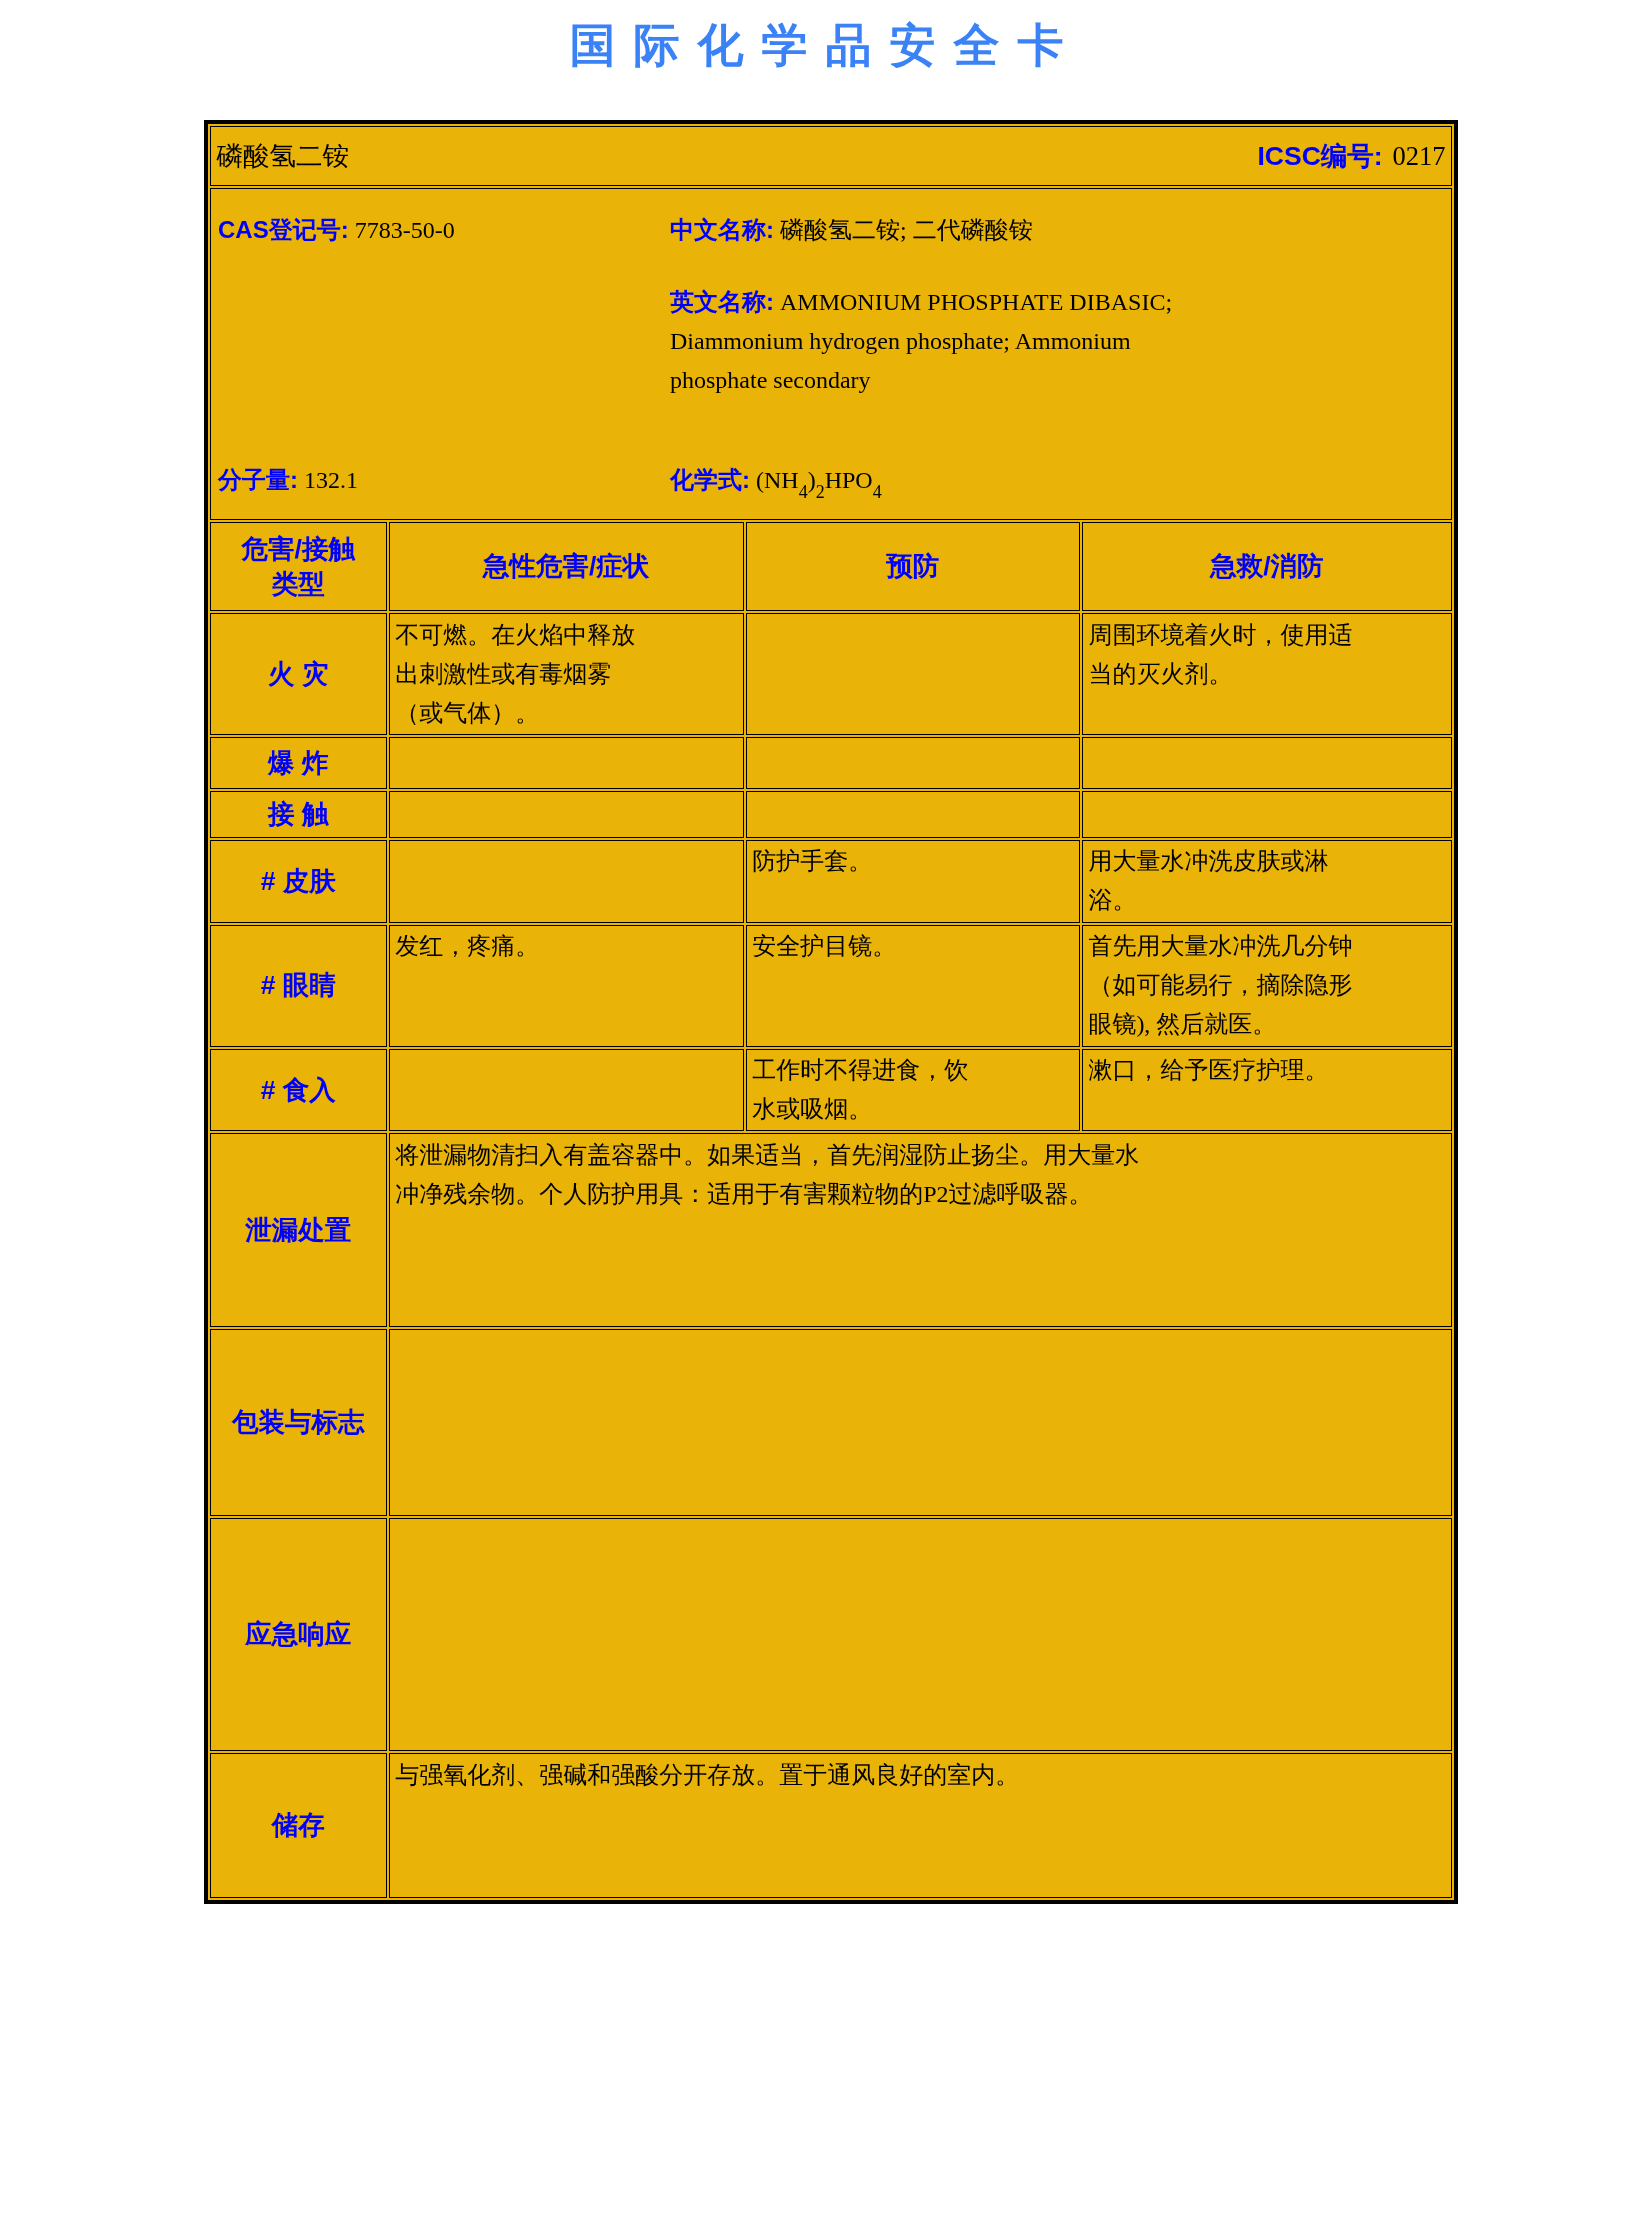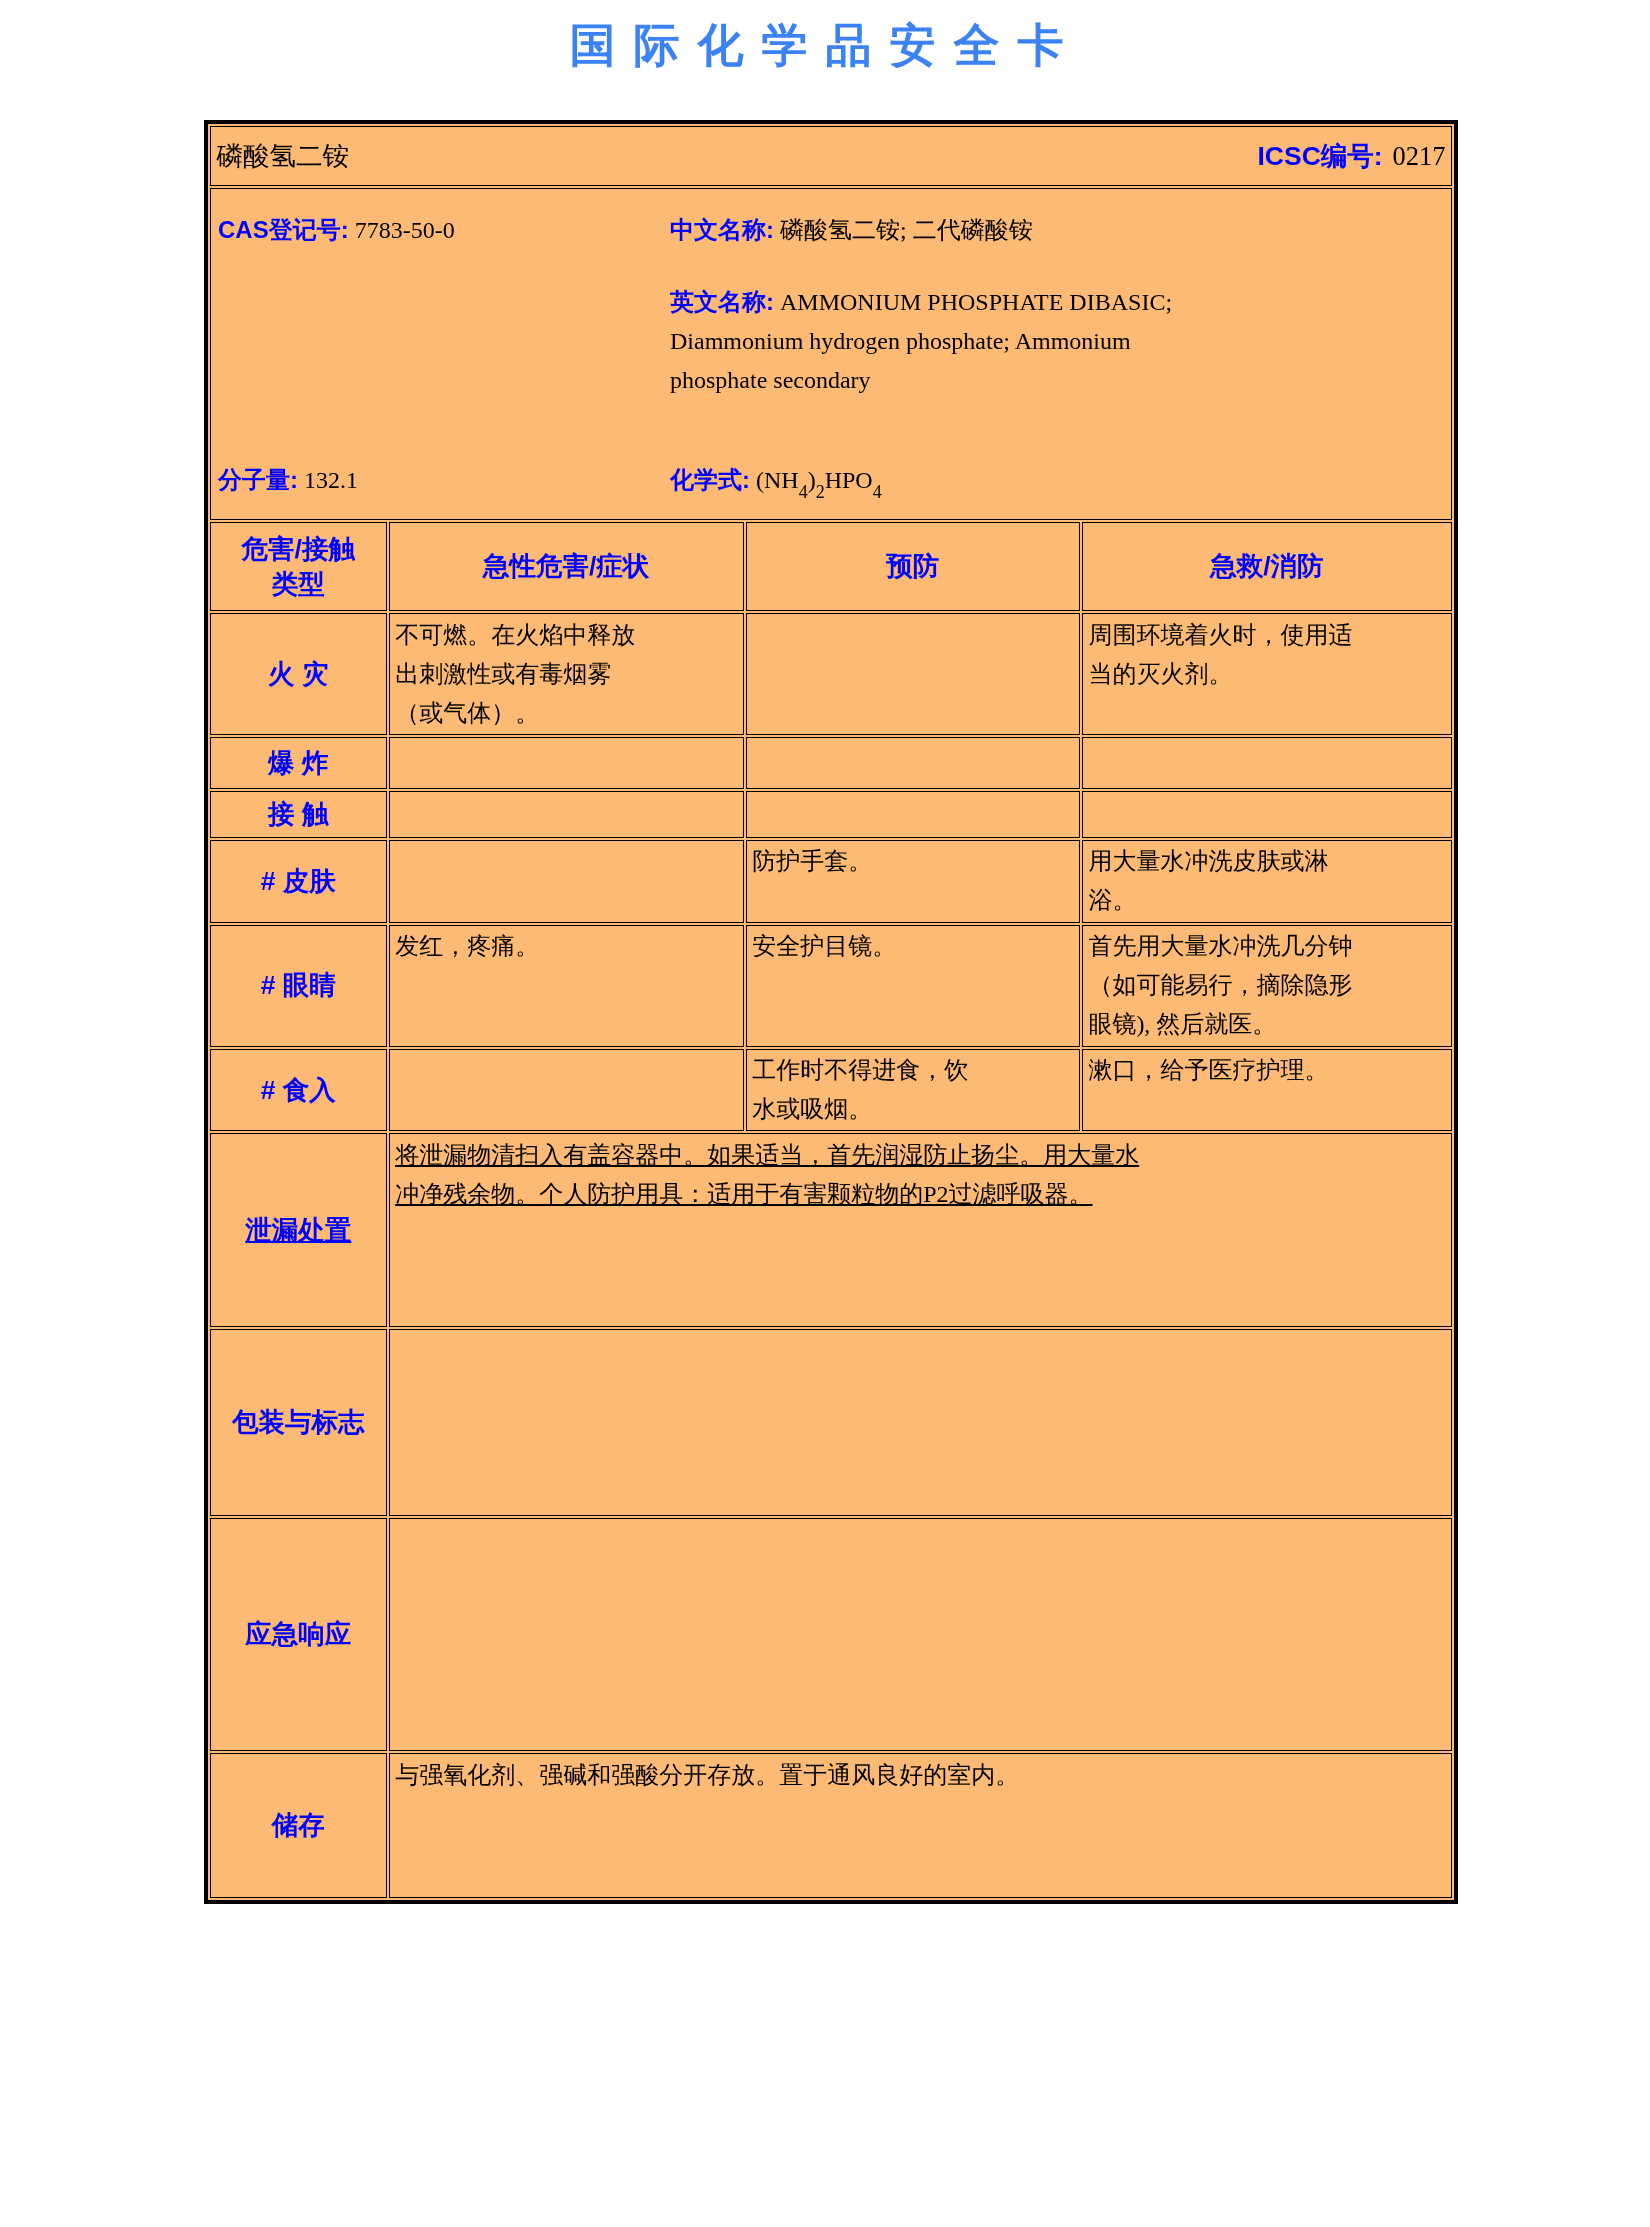--- a/index.html
+++ b/index.html
@@ -19,21 +19,21 @@
     font-size: 46px;
     letter-spacing: 18px;
   }
   table.card {
     table-layout: fixed;
     margin: 43px 0 0 204px;
     width: 1254px;
     border: 4.2px solid #000;
     border-collapse: separate;
     border-spacing: 2.8px;
-    background: #fdba74;
+    background: #eab308;
   }
   td {
     border: 1.4px solid #000;
     vertical-align: top;
     padding: 1.4px 5.6px;
     font-size: 24px;
     line-height: 39px;
     overflow: hidden;
   }
   .lbl {
@@ -78,21 +78,21 @@
     white-space: pre;
   }
   .content-cell { white-space: pre-line; }
   tr.r-fire       td { height: 117px; }
   tr.r-explosion  td { height: 52px; }
   tr.r-contact    td { height: 47px; }
   tr.r-inhalation td { height: 46px; }
   tr.r-skin       td { height: 81px; }
   tr.r-eyes       td { height: 121px; }
   tr.r-ingestion  td { height: 78px; }
-  tr.r-spill      td { height: 194px; text-decoration: underline; }
+  tr.r-spill      td { height: 194px; }
   tr.r-packaging  td { height: 187px; }
   tr.r-emergency  td { height: 233px; }
   tr.r-storage    td { height: 145px; }
 </style>
 </head>
 <body>
 
 <h1 class="title">国际化学品安全卡</h1>
 
 <table class="card">

